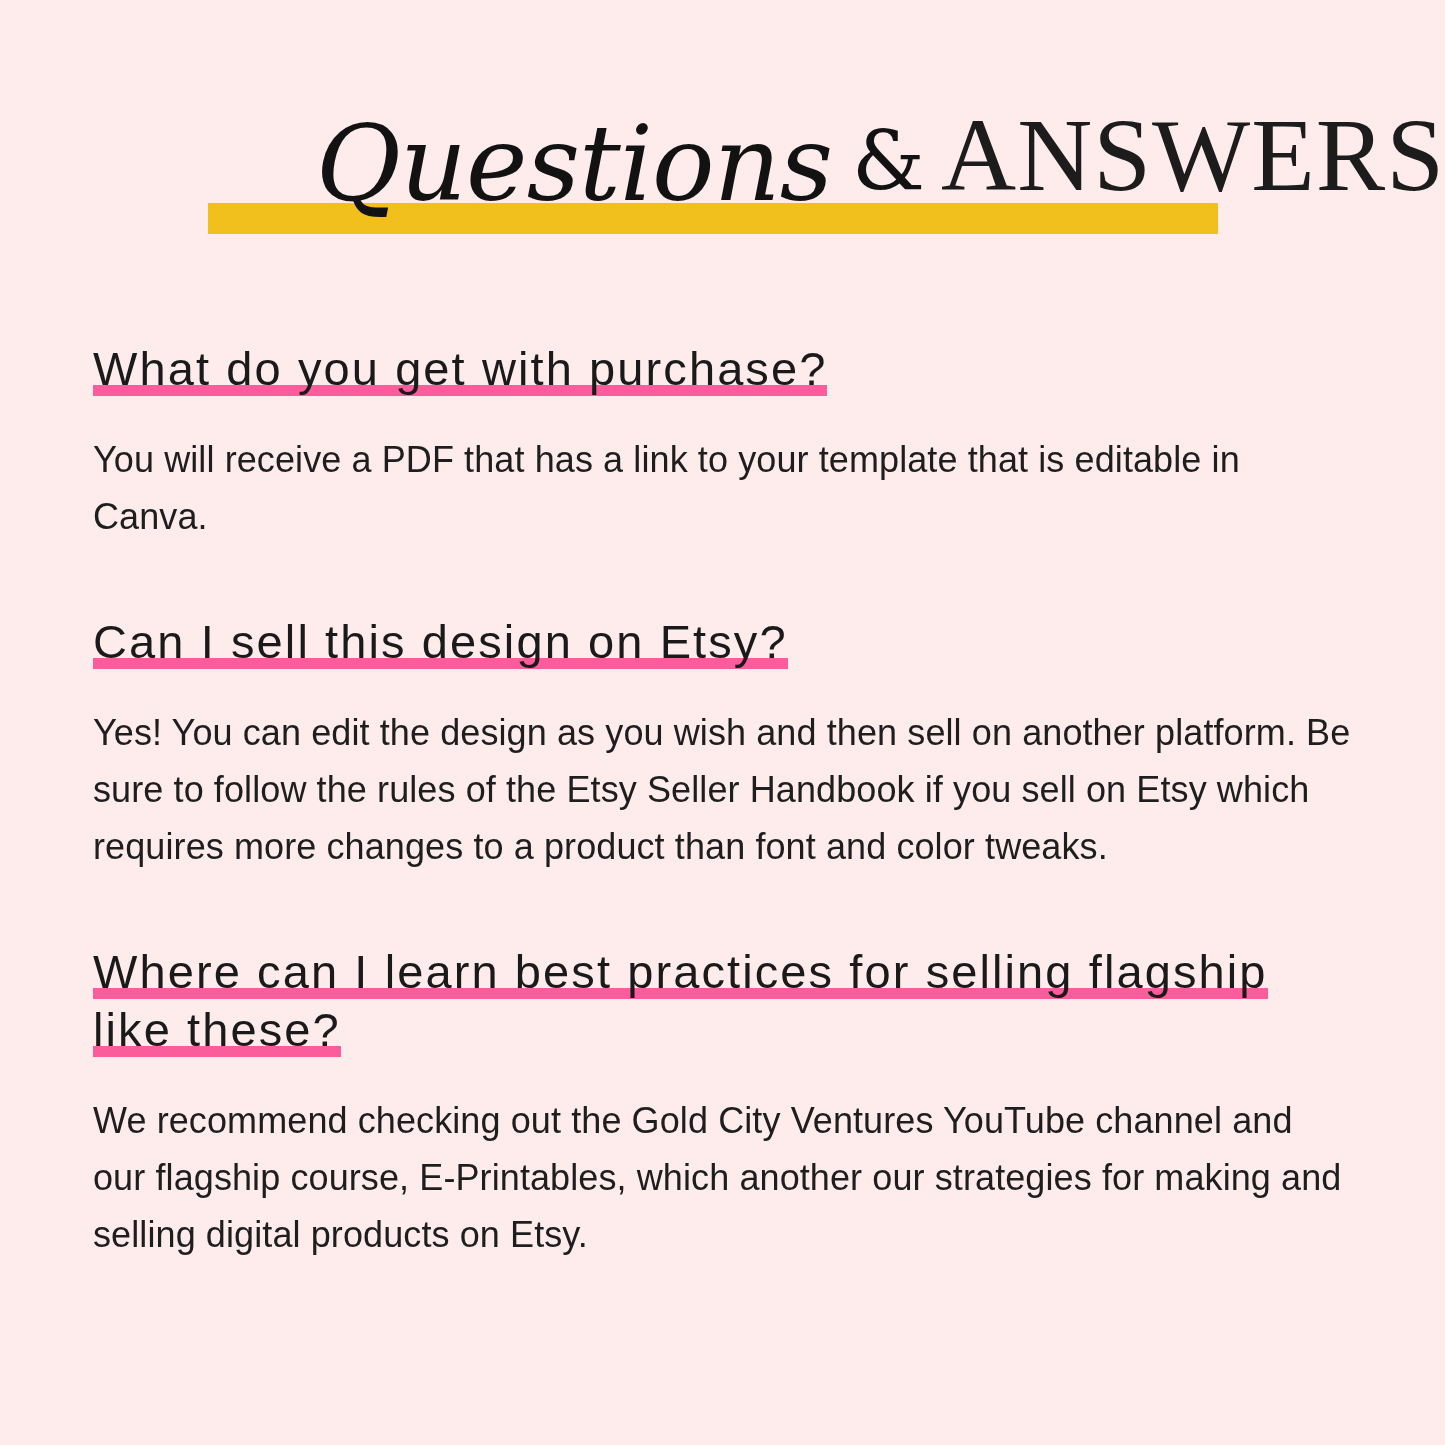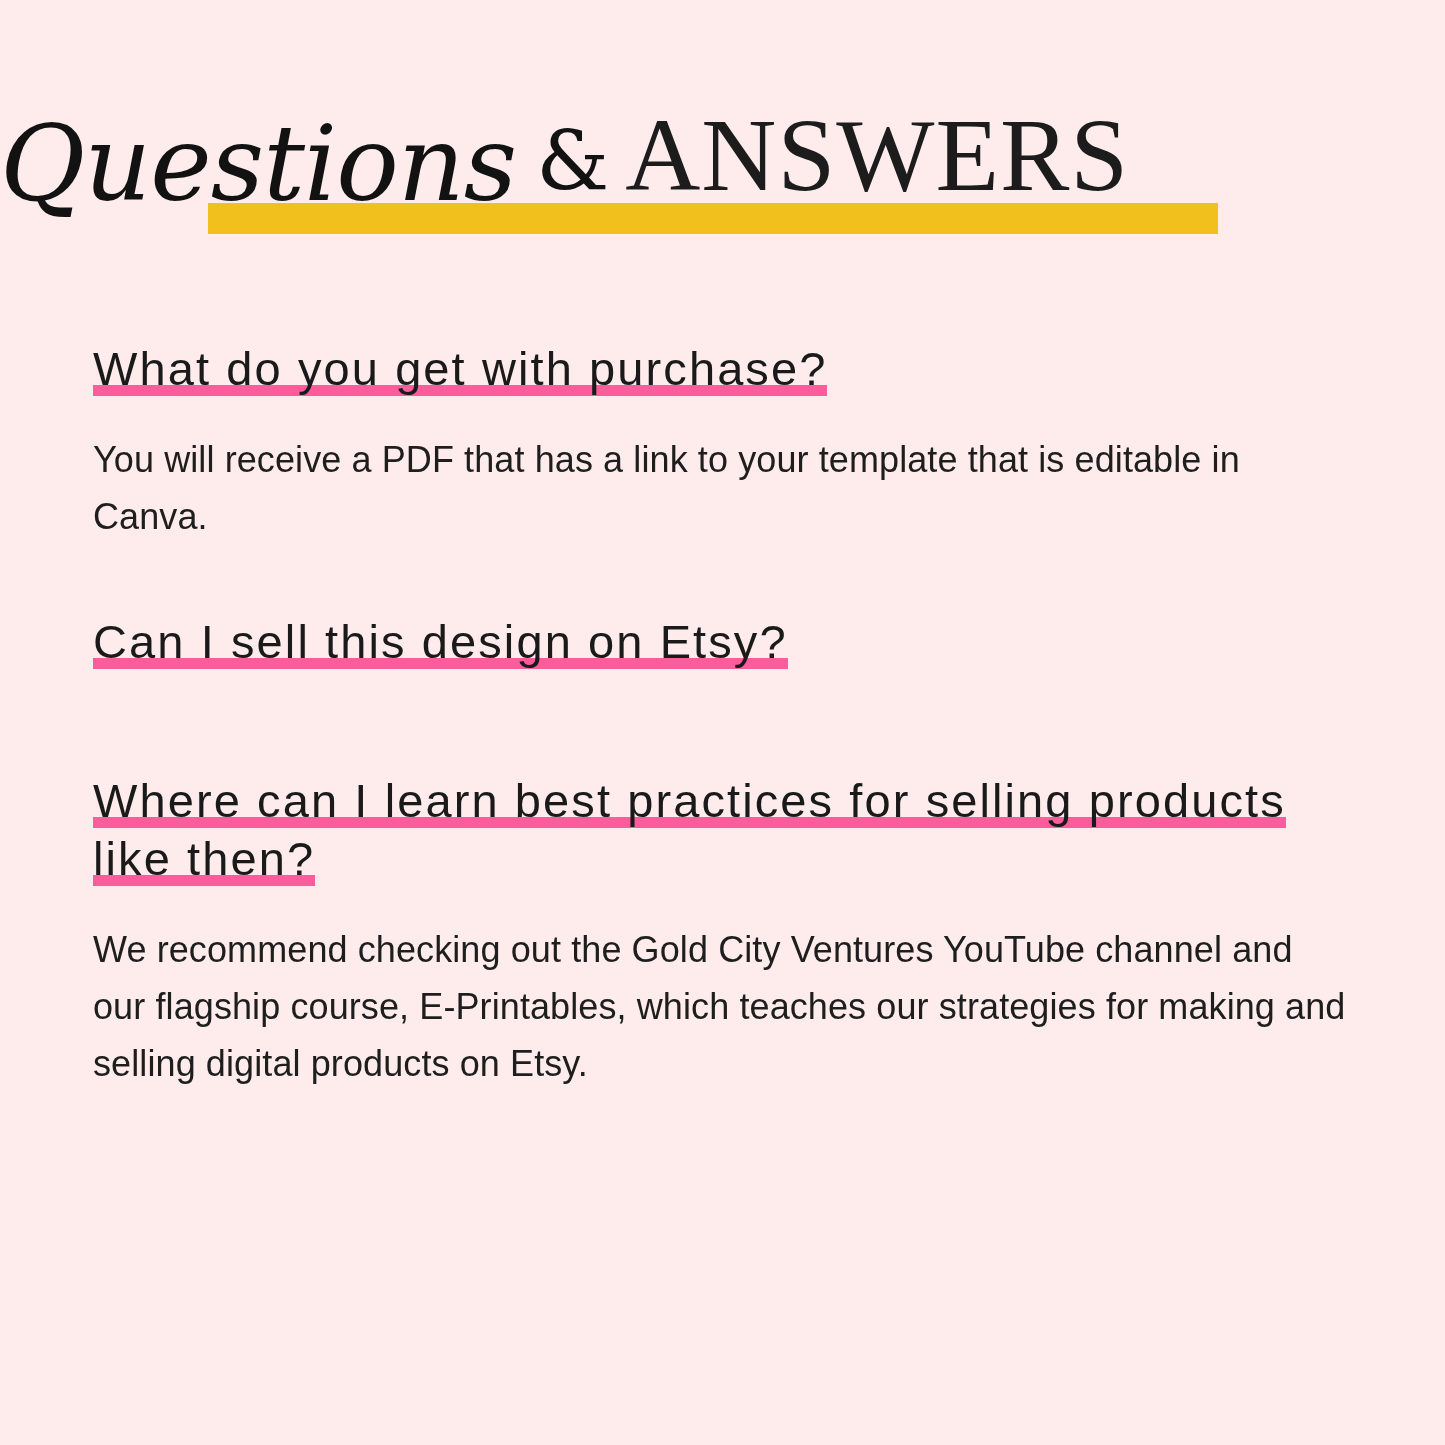--- a/index.html
+++ b/index.html
@@ -38,21 +38,21 @@
     width: 1010px;
     height: 31px;
     background: #f2c01c;
   }
 
   .title-text {
     position: absolute;
     left: 0;
     top: 0;
     width: 1445px;
-    text-align: left;
+    text-align: right;
     white-space: nowrap;
     line-height: 1;
   }
 
   .title-script {
     font-family: "DejaVu Serif", serif;
     font-style: italic;
     font-weight: 400;
     font-size: 104px;
     color: #121212;
@@ -147,24 +147,25 @@
       <p class="question"><span class="ln" style="background-image: linear-gradient(rgb(250, 92, 156), rgb(250, 92, 156));">What do you get with purchase?</span></p>
       <div class="gap-q-to-a"></div>
       <p class="answer">You will receive a PDF that has a link to your template that is editable in Canva.</p>
     </div>
 
     <div class="gap-a-to-q"></div>
 
     <div class="qa-block">
       <p class="question"><span class="ln" style="background-image: linear-gradient(rgb(250, 92, 156), rgb(250, 92, 156));">Can I sell this design on Etsy?</span></p>
       <div class="gap-q-to-a"></div>
+      <p class="answer">Yes! You can edit the design as you wish and then sell on another platform. Be sure to follow the rules of the Etsy Seller Handbook if you sell on Etsy which requires more changes to a product than font and color tweaks.</p>
     </div>
 
     <div class="gap-a-to-q"></div>
 
     <div class="qa-block">
-      <p class="question"><span class="ln" style="background-image: linear-gradient(rgb(250, 92, 156), rgb(250, 92, 156));">Where can I learn best practices for selling products like then?</span></p>
+      <p class="question"><span class="ln" style="background-image: linear-gradient(rgb(250, 92, 156), rgb(250, 92, 156));">Where can I learn best practices for selling flagship like these?</span></p>
       <div class="gap-q-to-a"></div>
-      <p class="answer">We recommend checking out the Gold City Ventures YouTube channel and our flagship course, E-Printables, which teaches our strategies for making and selling digital products on Etsy.</p>
+      <p class="answer">We recommend checking out the Gold City Ventures YouTube channel and our flagship course, E-Printables, which another our strategies for making and selling digital products on Etsy.</p>
     </div>
 
   </div>
 </div>
 
 </body></html>

